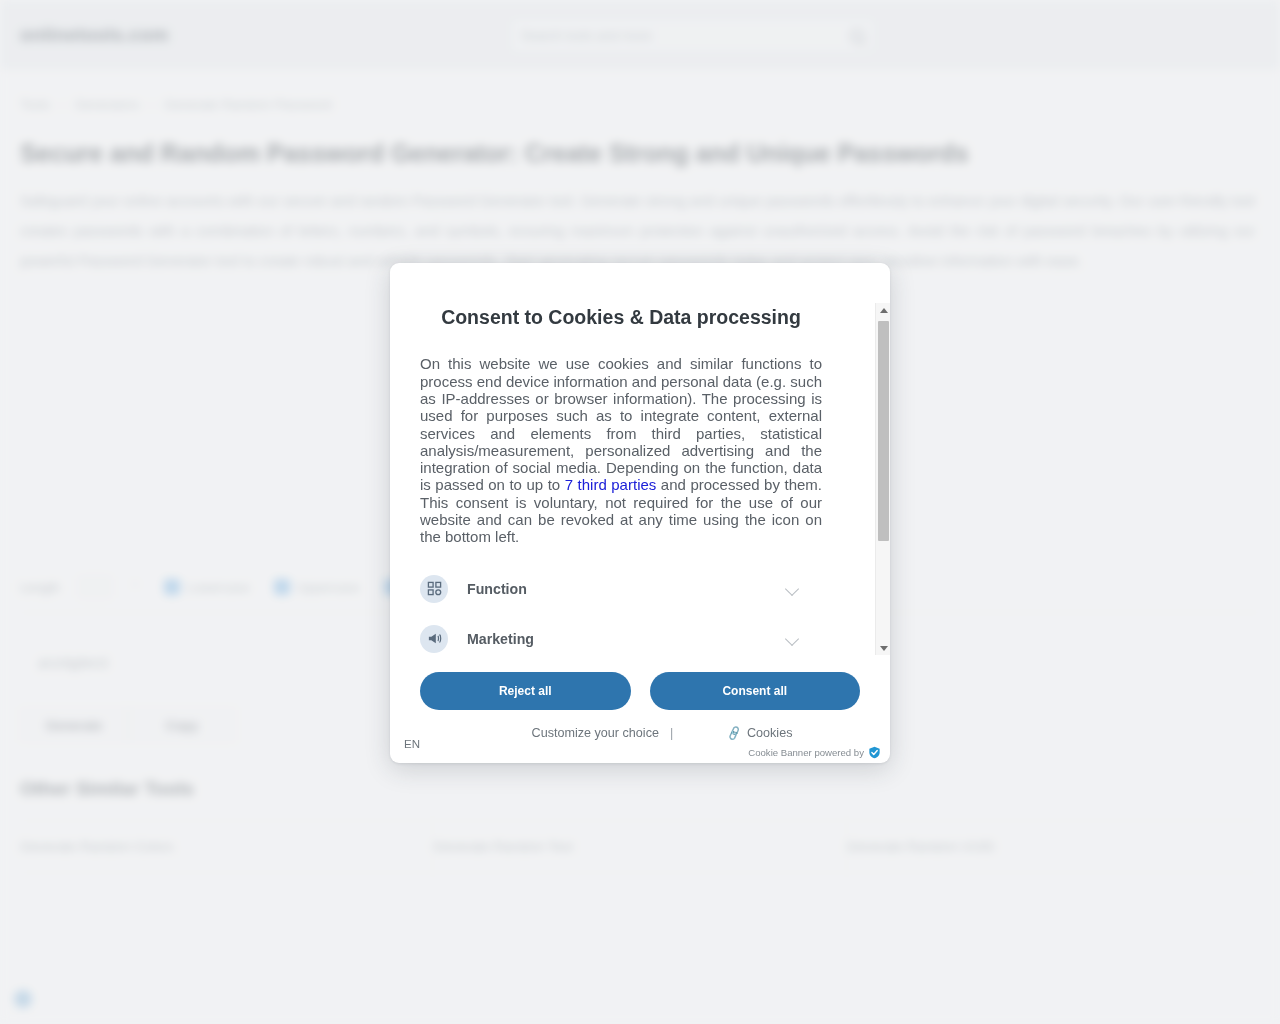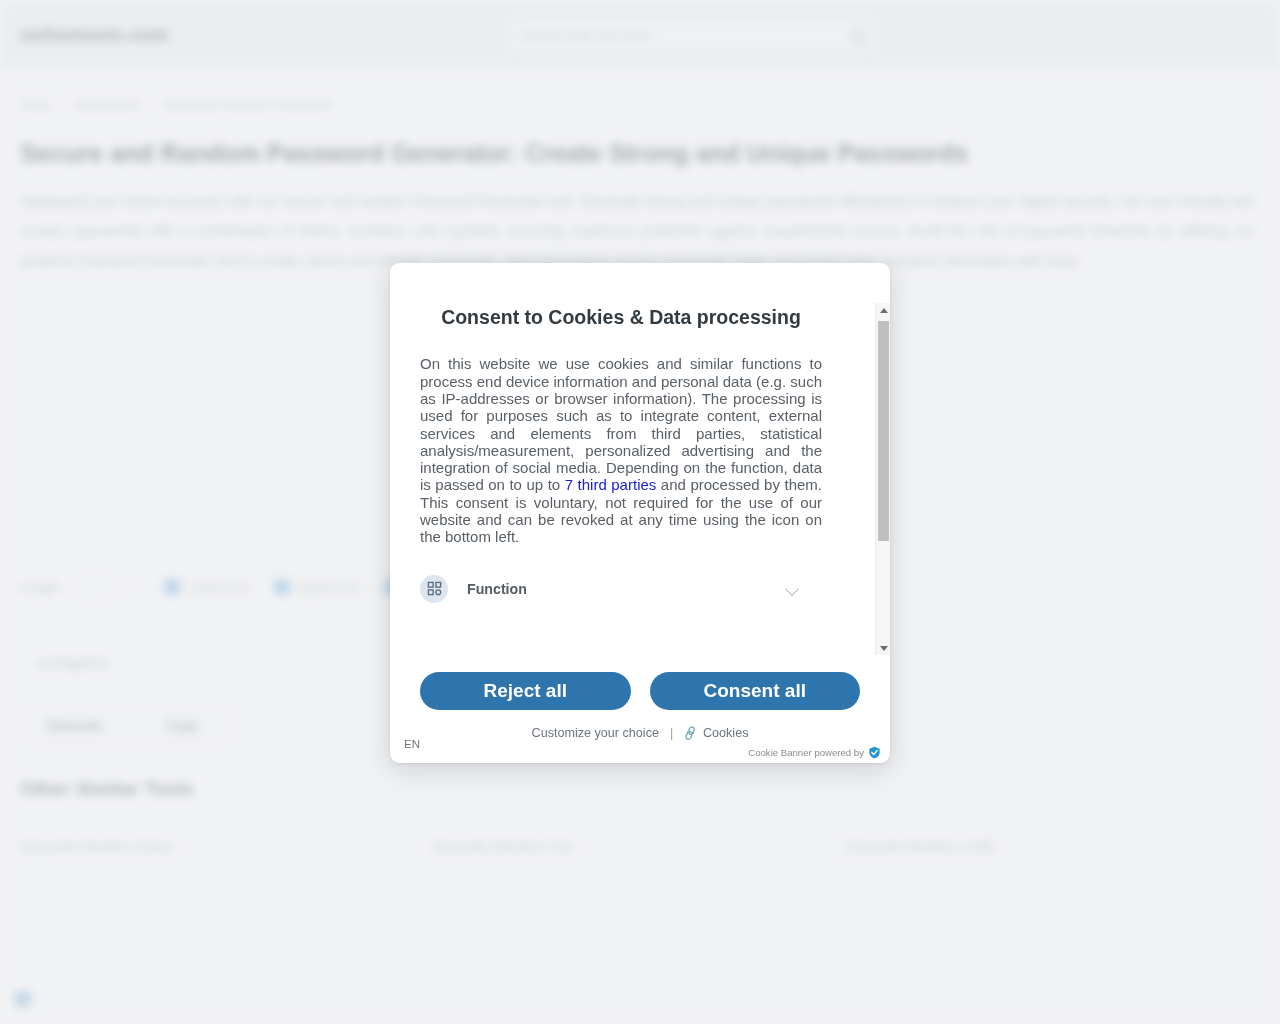--- a/index.html
+++ b/index.html
@@ -345,36 +345,36 @@
     padding-top: 17px;
   }
 
   .consent-btn {
     flex: 1;
     height: 38px;
     border: none;
     border-radius: 19px;
     background: #2e75ae;
     color: #ffffff;
-    font-size: 19px;
+    font-size: 12px;
     font-weight: 700;
     font-family: "Liberation Sans", sans-serif;
     cursor: pointer;
   }
 
   .links-row {
     display: flex;
     align-items: center;
     justify-content: center;
     gap: 11px;
     margin-top: 16px;
     font-size: 12.6px;
     color: #6d757c;
   }
-  .links-row .link-item { cursor: pointer; }
+  .links-row .link-item { cursor: pointer; margin-left: 44px; }
   .links-row .divider { color: #9aa1a7; }
 
   .cookie-link {
     display: inline-flex;
     align-items: center;
     gap: 5px;
   }
   .chain-icon {
     font-size: 11px;
     color: #8d949a;
@@ -498,20 +498,31 @@
               <rect x="1.5" y="1.5" width="5" height="5"></rect>
               <rect x="9.5" y="1.5" width="5" height="5"></rect>
               <rect x="1.5" y="9.5" width="5" height="5"></rect>
               <circle cx="12" cy="12" r="2.6"></circle>
             </svg>
           </span>
           <span class="cat-label">Function</span>
           <span class="chev"></span>
         </div>
 
+        <div class="category-row">
+          <span class="cat-icon">
+            <svg width="15" height="15" viewBox="0 0 16 16" fill="none" stroke="currentColor" stroke-width="1.3">
+              <path d="M2 6.2h2.6L9.4 3v10L4.6 9.8H2z" fill="currentColor" stroke="none"></path>
+              <path d="M11.6 5.4c.9.7.9 4.5 0 5.2"></path>
+              <path d="M13.4 3.8c1.6 1.2 1.6 7.2 0 8.4"></path>
+            </svg>
+          </span>
+          <span class="cat-label">Marketing</span>
+          <span class="chev"></span>
+        </div>
 
         <div class="category-row">
           
           
           
         </div>
 
       </div>
     </div>
 

